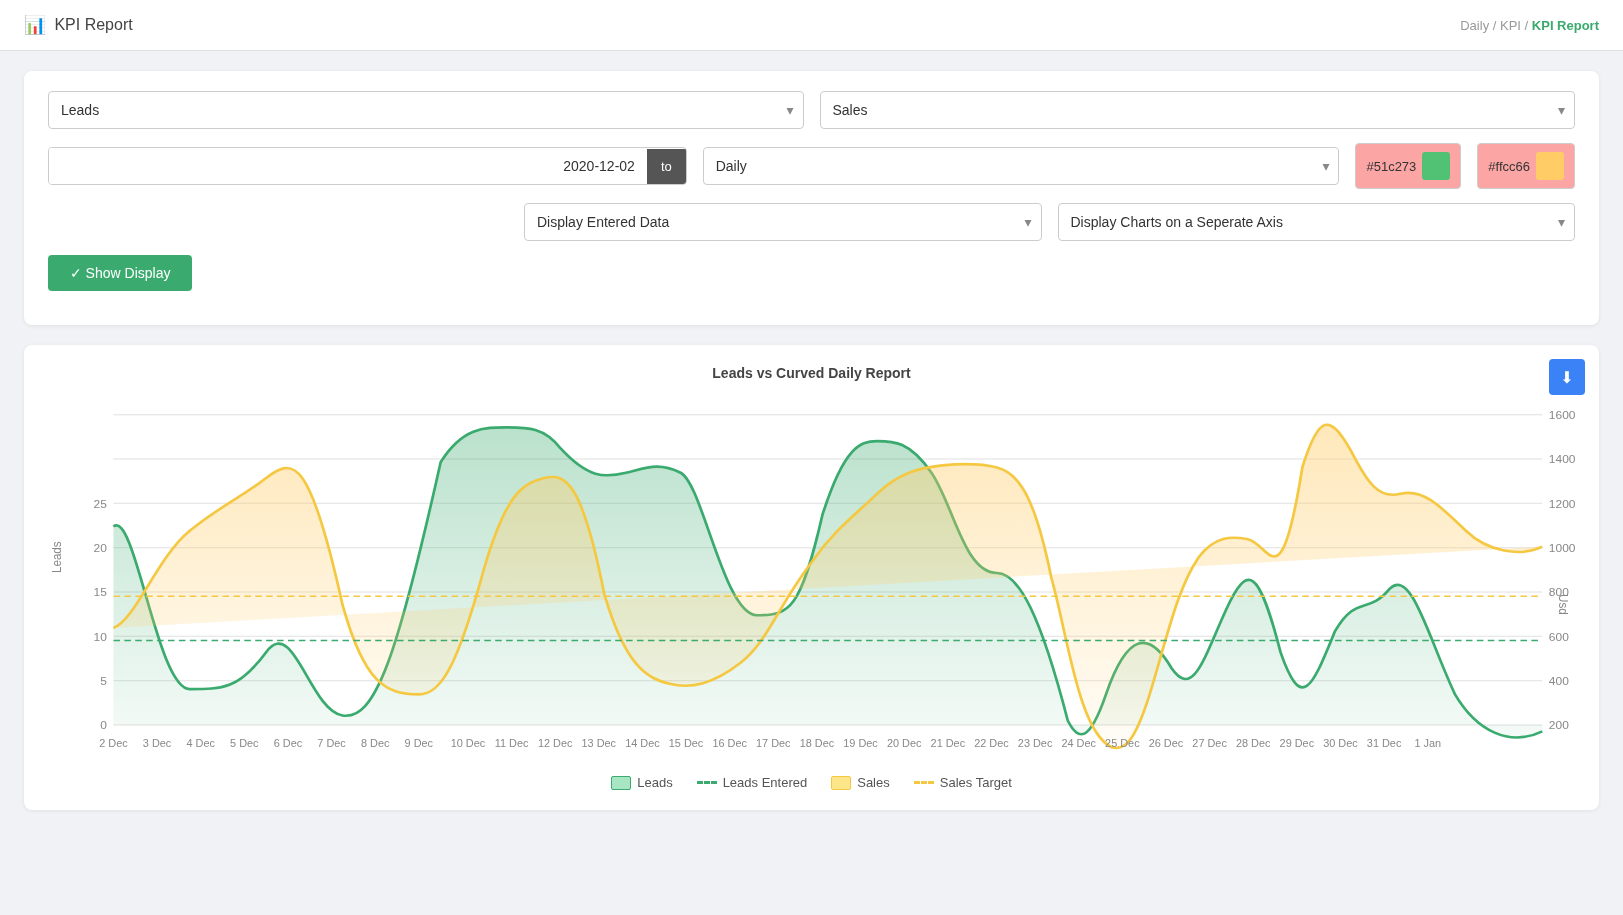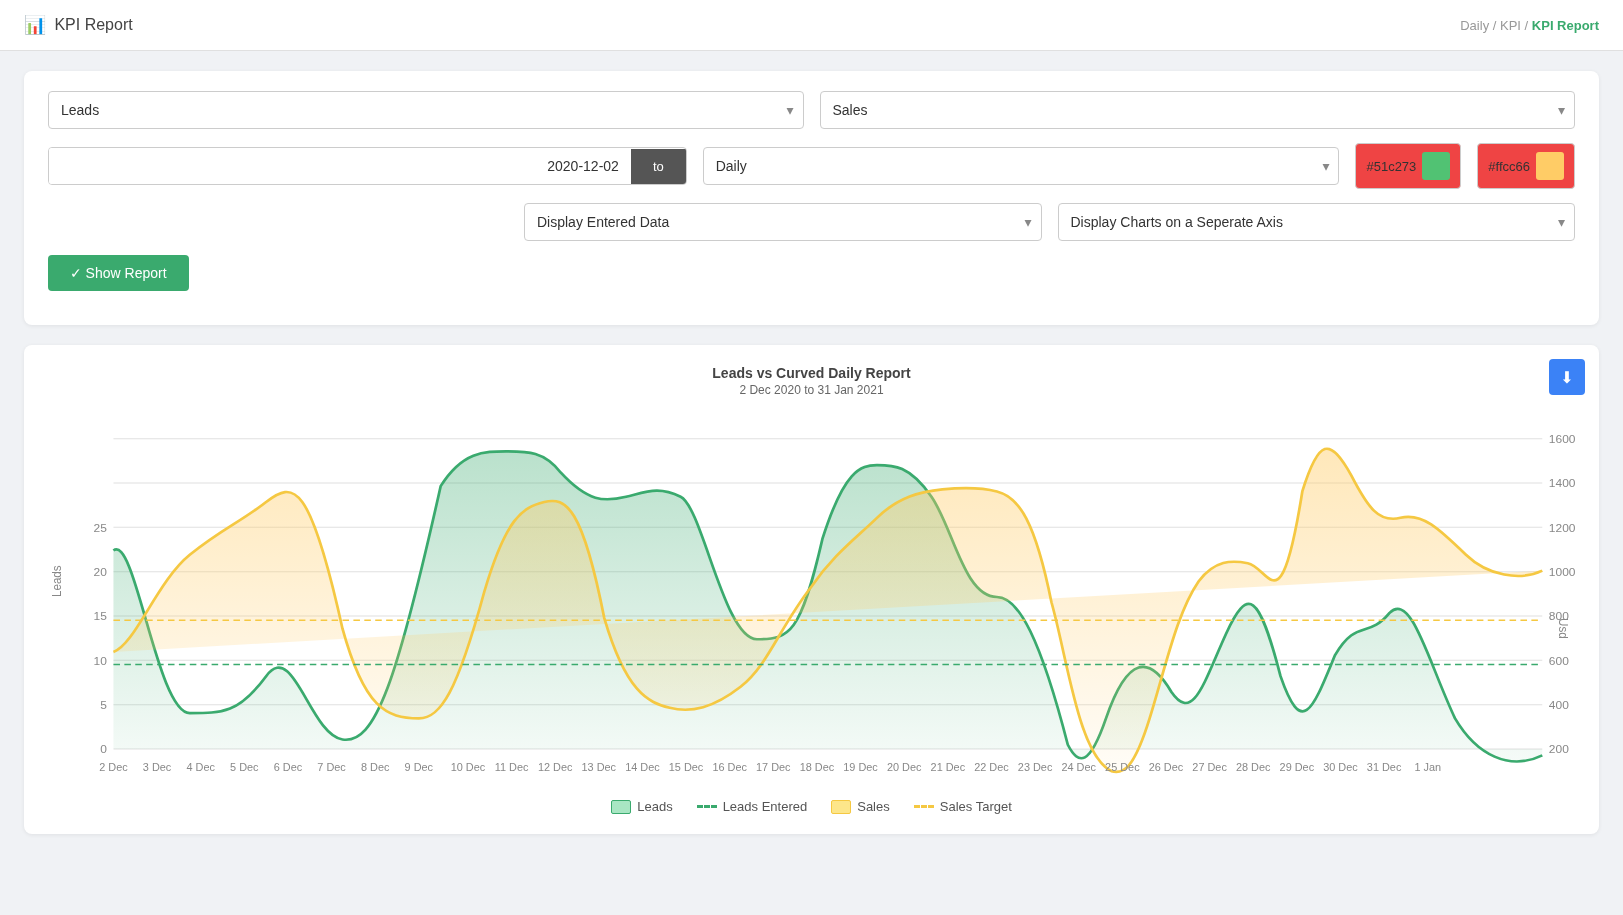--- a/index.html
+++ b/index.html
@@ -35,26 +35,26 @@
 
     .date-range {
       display: flex; align-items: center; border: 1px solid #ccc; border-radius: 4px;
       overflow: hidden; flex: 1;
     }
     .date-range input {
       border: none; padding: 10px 12px; font-size: 14px; color: #333; outline: none;
       flex: 1; text-align: right;
     }
     .date-sep {
-      background: #555; color: #fff; padding: 10px 22px; font-size: 13px; white-space: nowrap;
+      background: #555; color: #fff; padding: 10px 14px; font-size: 13px; white-space: nowrap;
     }
 
     .color-swatch-wrap {
       display: flex; align-items: center; gap: 6px; border: 1px solid #ccc; border-radius: 4px;
-      padding: 8px 10px; background: #ef4444;
+      padding: 8px 10px; background: #fca5a5;
     }
     .color-swatch { width: 28px; height: 28px; border-radius: 3px; display: inline-block; }
     .color-text { font-size: 13px; color: #333; }
 
     .btn-show {
       background: #3aaa6e; color: #fff; border: none; border-radius: 4px;
       padding: 10px 22px; font-size: 14px; cursor: pointer; white-space: nowrap;
       display: flex; align-items: center; gap: 6px;
     }
 
@@ -164,32 +164,31 @@
 
       <div class="select-wrap">
         <select>
           <option>Display Charts on a Seperate Axis</option>
           <option>Display Charts on Same Axis</option>
         </select>
       </div>
     </div>
 
     <div class="filter-row">
-      <button class="btn-show">✓ Show Report</button>
+      <button class="btn-show">✓ Show Display</button>
     </div>
 
   </div>
 
   <div class="chart-card">
     <button class="download-btn">
       <span>⬇</span>
     </button>
 
     <div class="chart-title">Leads vs Curved Daily Report</div>
-    <div class="chart-subtitle">2 Dec 2020 to 31 Jan 2021</div>
 
     <div class="chart-area">
       <svg class="chart" viewBox="0 0 1400 360" preserveAspectRatio="none">
         <defs>
           <linearGradient id="greenFill" x1="0" y1="0" x2="0" y2="1">
             <stop offset="0%" stop-color="#3aaa6e" stop-opacity="0.35"></stop>
             <stop offset="100%" stop-color="#3aaa6e" stop-opacity="0.05"></stop>
           </linearGradient>
           <linearGradient id="yellowFill" x1="0" y1="0" x2="0" y2="1">
             <stop offset="0%" stop-color="#ffcc66" stop-opacity="0.45"></stop>

